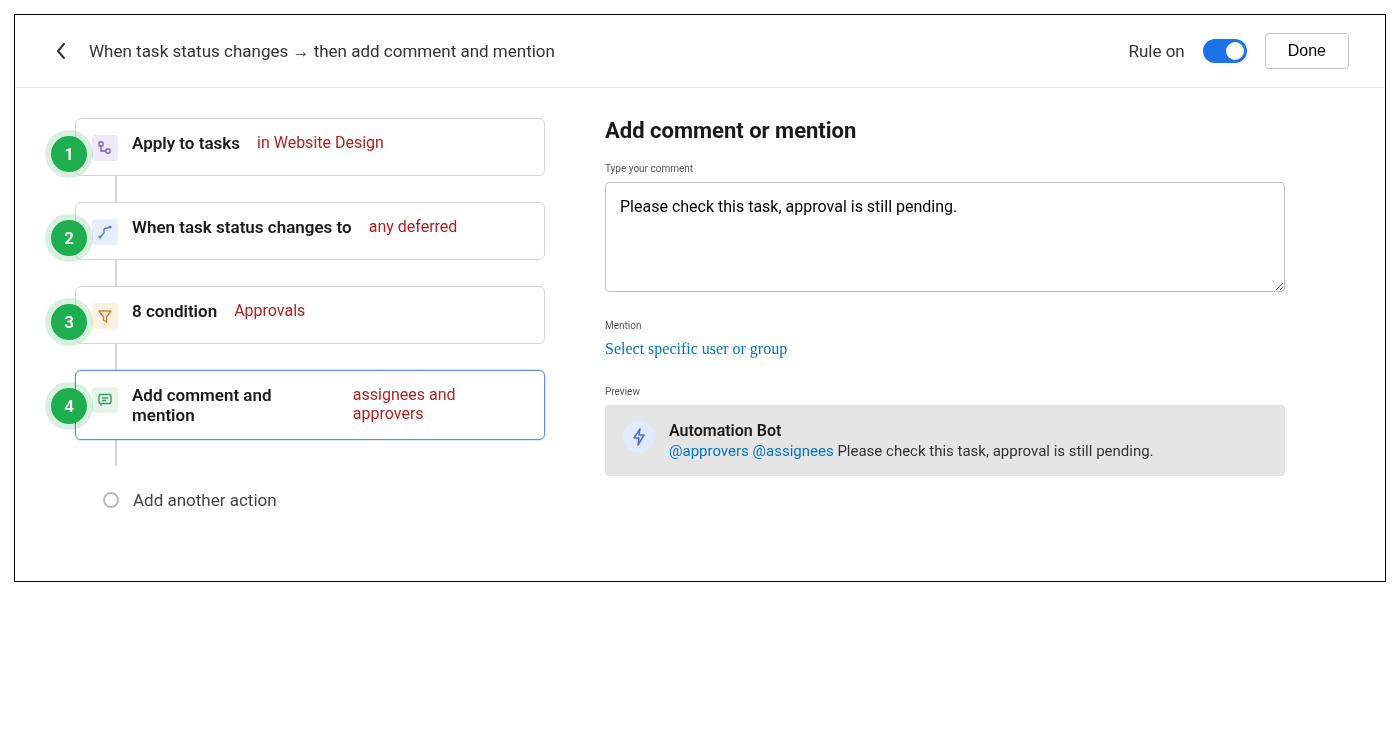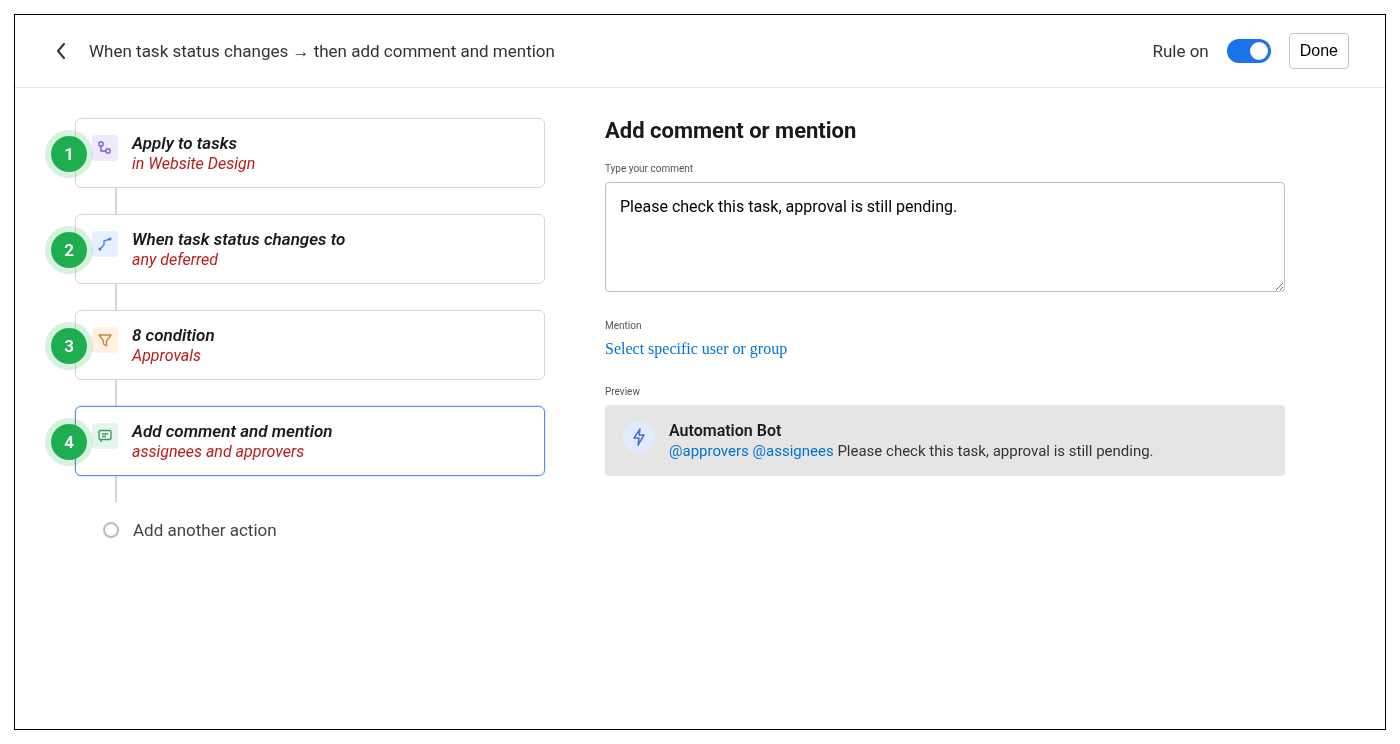--- a/index.html
+++ b/index.html
@@ -4,21 +4,21 @@
   <style>
     * { box-sizing: border-box; margin: 0; padding: 0; }
     body {
       font-family: -apple-system, BlinkMacSystemFont, "Segoe UI", Roboto, Helvetica, Arial, sans-serif;
       background: #fff;
       color: #1a1a1a;
     }
     .outer-border {
       border: 1px solid #000;
       margin: 14px;
-      height: 716px;
+      height: 568px;
       display: flex;
       flex-direction: column;
     }
     .header {
       display: flex;
       align-items: center;
       justify-content: space-between;
       padding: 18px 36px 18px 36px;
       border-bottom: 1px solid #e3e3e3;
     }
@@ -45,21 +45,21 @@
       position: absolute;
       width: 18px; height: 18px;
       background: #fff;
       border-radius: 50%;
       top: 3px; right: 3px;
     }
     .done-btn {
       border: 1px solid #c4c4c4;
       background: #fff;
       border-radius: 4px;
-      padding: 8px 10px;
+      padding: 8px 22px;
       font-size: 16px;
       cursor: pointer;
     }
     .content {
       display: flex;
       gap: 60px;
       padding: 30px 40px 30px 10px;
       flex: 1;
       overflow: auto;
     }
@@ -99,33 +99,33 @@
     }
     .step-icon {
       width: 26px; height: 26px;
       border-radius: 4px;
       display: flex;
       align-items: center;
       justify-content: center;
       flex-shrink: 0;
       margin-top: 2px;
     }
-    .step-texts { display: flex; flex-direction: column; gap: 1px; font-style: italic; }
+    .step-texts { display: flex; flex-direction: row; gap: 17px; }
     .step-title { font-weight: 600; font-size: 17px; }
     .step-sub { color: #b91c1c; font-size: 16px; }
     .connector {
       width: 2px; height: 26px;
       background: #d6d6d6;
       margin-left: 60px;
     }
     .add-action {
       display: flex; align-items: center;
       gap: 14px;
       margin-left: 48px;
-      margin-top: 18px;
+      margin-top: 24px;
       cursor: pointer;
     }
     .add-action-circle {
       width: 16px; height: 16px;
       border: 2px solid #bcbcbc;
       border-radius: 50%;
     }
     .add-action-label { color: #444; font-size: 17px; }
     .right-col { flex: 1; max-width: 680px; }
     .right-title { font-size: 22px; font-weight: 700; margin-bottom: 20px; }

